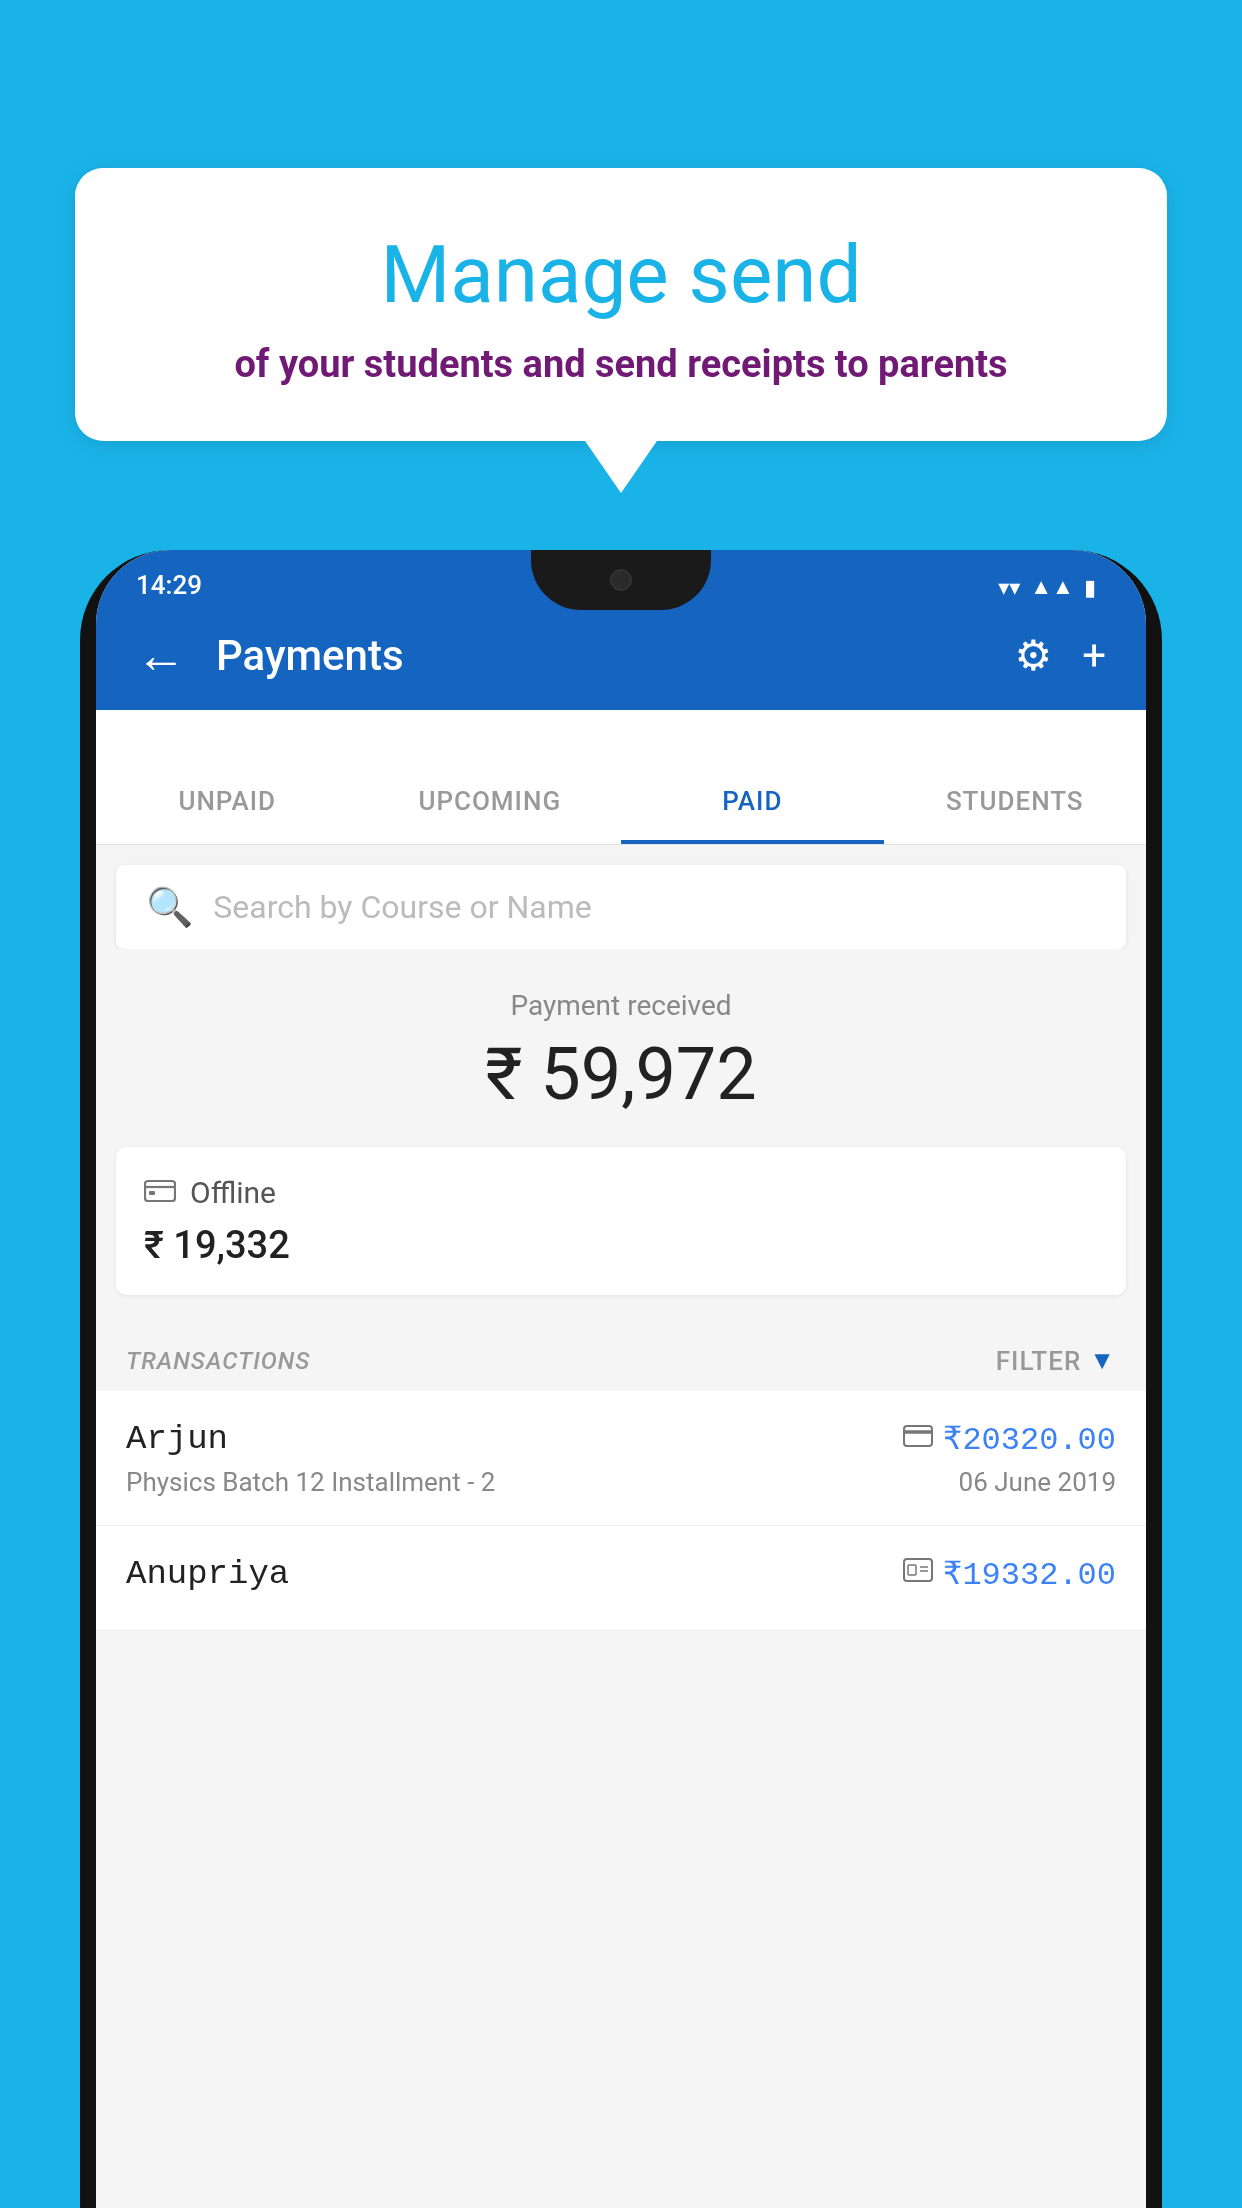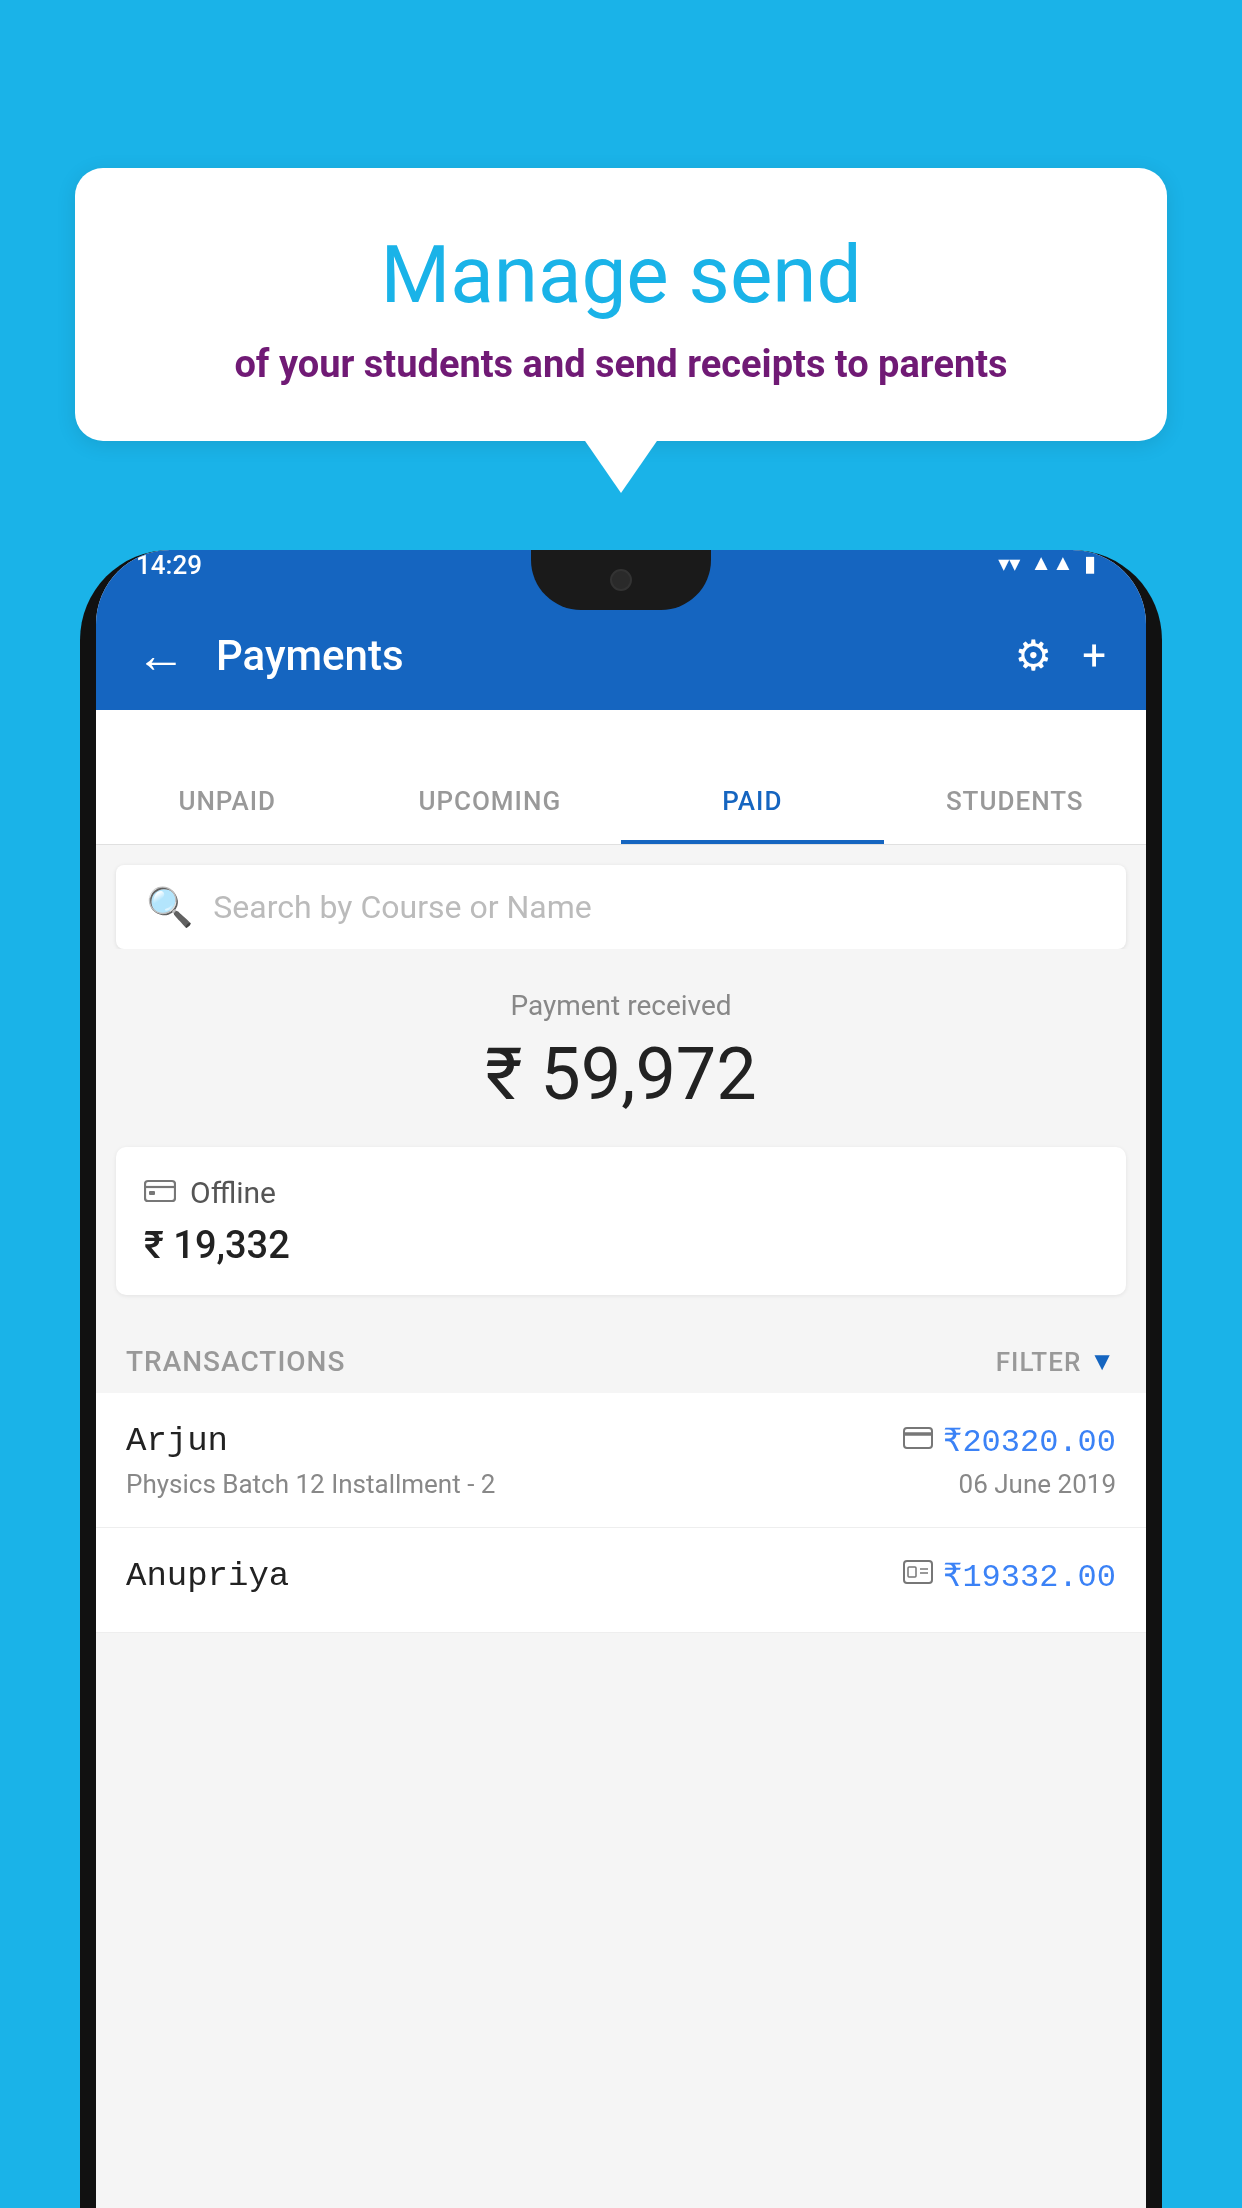--- a/index.html
+++ b/index.html
@@ -53,21 +53,21 @@
     }
 
     .status-bar {
       position: absolute;
       top: 0;
       left: 0;
       right: 0;
       height: 50px;
       background: #1565c0;
       display: flex;
-      align-items: flex-start;
+      align-items: flex-end;
       justify-content: space-between;
       padding: 0 50px 0 40px;
     }
 
     .status-time {
       font-size: 26px;
       color: white;
       font-weight: 500;
     }
 
@@ -260,24 +260,25 @@
     
     .transactions-header {
       display: flex;
       justify-content: space-between;
       align-items: center;
       padding: 20px 30px 15px;
       background: #f5f5f5;
     }
 
     .transactions-label {
-      font-size: 28px;
+      font-size: 24px;
       color: #999;
       font-weight: 500;
       letter-spacing: 1px;
+      font-style: italic;
     }
 
     .filter-btn {
       display: flex;
       align-items: center;
       gap: 8px;
       font-size: 26px;
       color: #999;
       font-weight: 500;
       letter-spacing: 1px;

